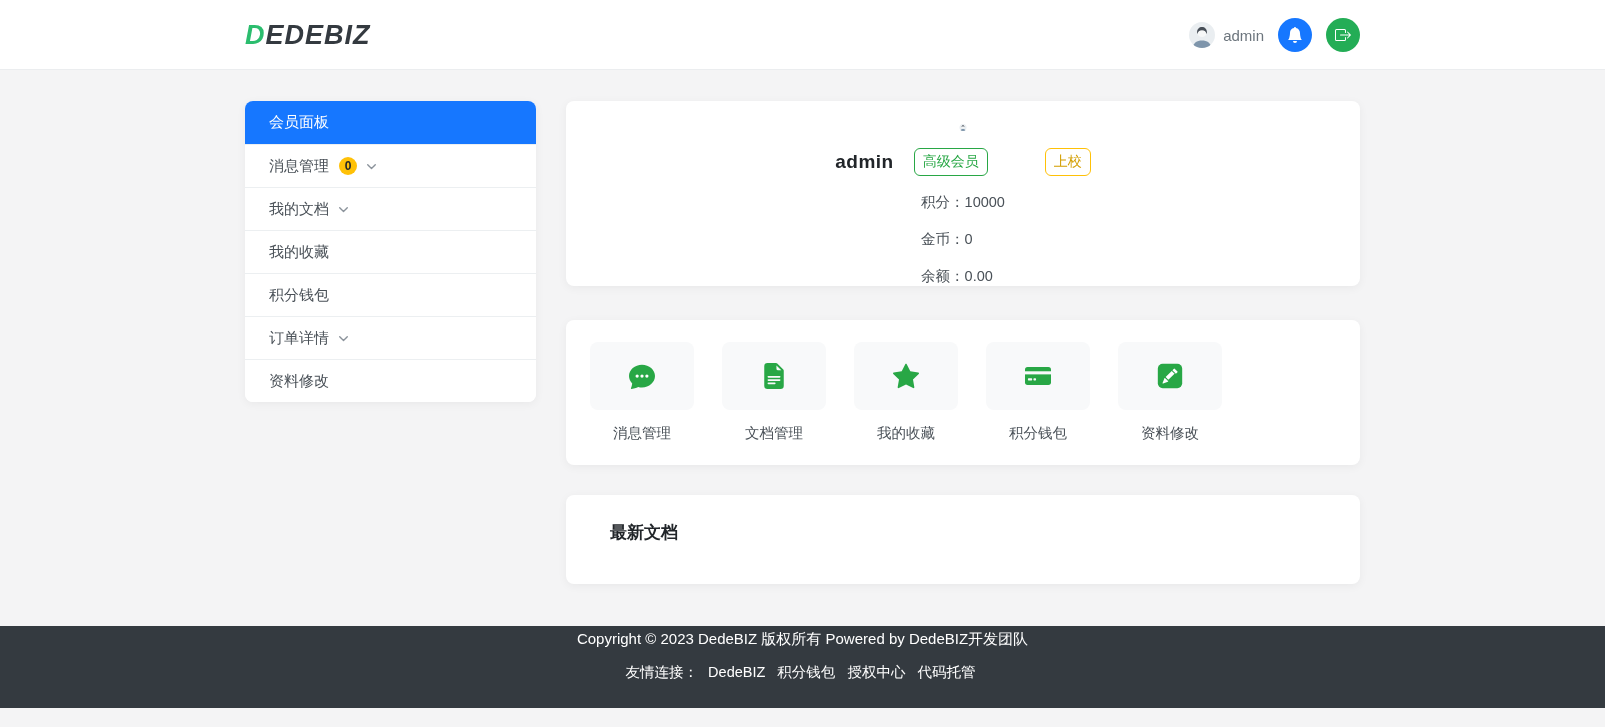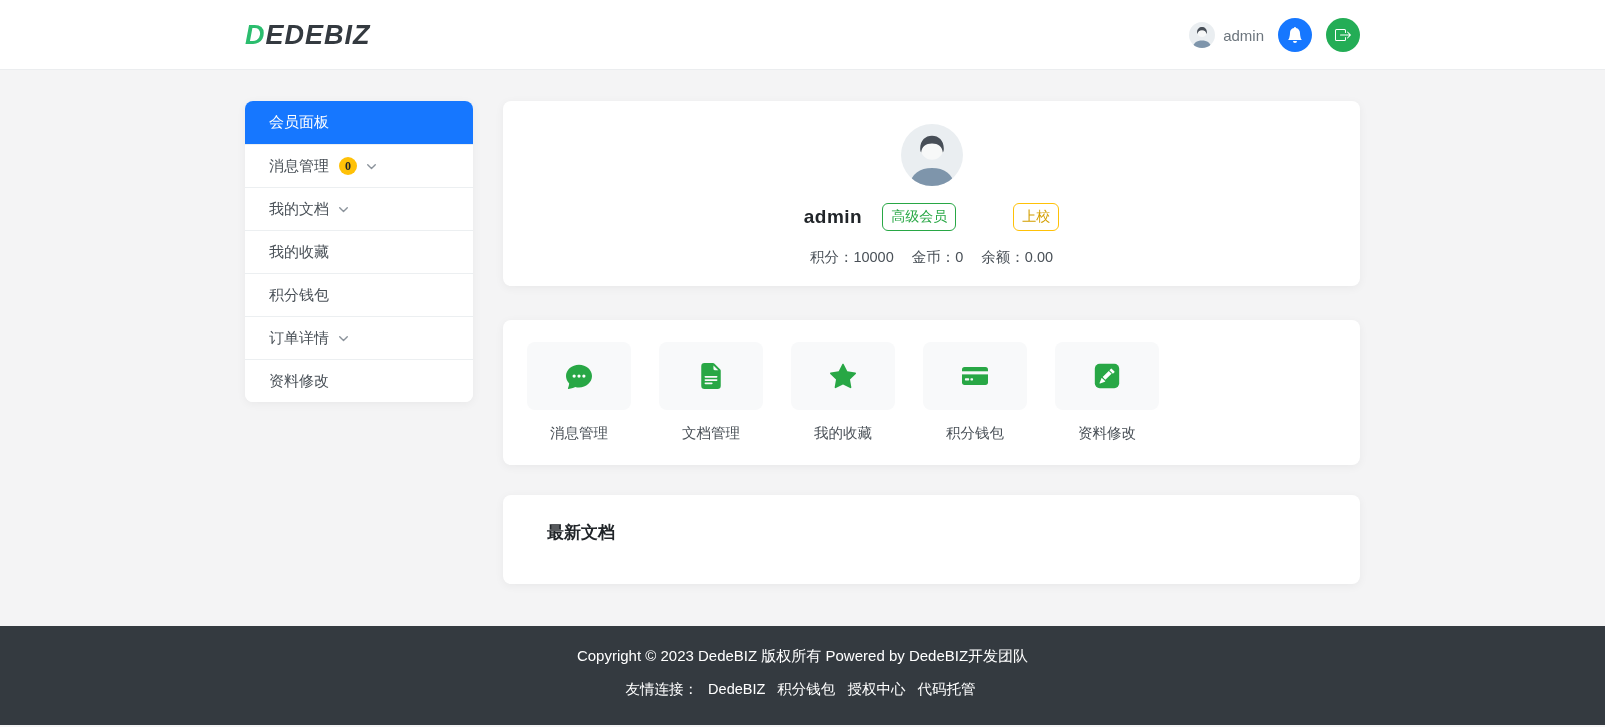--- a/index.html
+++ b/index.html
@@ -30,51 +30,51 @@
   .icon-btn{width:34px;height:34px;border-radius:50%;display:flex;align-items:center;justify-content:center;border:none;cursor:pointer;padding:0;}
   .icon-btn.bell{background:var(--blue);}
   .icon-btn.logout{background:#23ad56;}
   .icon-btn svg{width:16px;height:16px;fill:#fff;}
 
   
   .content{padding-top:31px;display:flex;gap:30px;align-items:flex-start;}
   .card{background:#fff;border-radius:8px;box-shadow:0 2px 10px rgba(0,0,0,.05);}
 
   
-  .sidebar{width:228px;overflow:hidden;padding:0;font-family:Liberation Serif, serif;}
+  .sidebar{width:291px;overflow:hidden;padding:0;}
   .side-item{height:43px;display:flex;align-items:center;padding:0 24px;font-size:15px;color:#495057;cursor:pointer;border-top:1px solid #eceff1;background:#fff;}
   .side-item:first-child{border-top:none;}
   .side-item.active{background:var(--blue);color:#fff;border-top:none;}
   .side-badge{background:var(--yellow);color:#212529;font-size:12px;font-weight:700;min-width:18px;height:18px;border-radius:50%;display:flex;align-items:center;justify-content:center;margin-left:10px;padding:0 3px;}
   .chev{width:11px;height:11px;margin-left:9px;color:#8a929a;}
 
   
   .main{flex:1;min-width:0;}
 
   .profile-card{height:185px;display:flex;flex-direction:column;align-items:center;justify-content:flex-start;padding-top:23px;}
   .avatar-lg{width:62px;height:62px;display:block;}
   .name-row{display:flex;align-items:center;gap:20px;margin-top:17px;}
   .profile-name{font-size:19px;font-weight:700;color:#212529;letter-spacing:.5px;}
   .pbadge{font-size:14px;padding:4px 8px;border-radius:6px;border:1px solid;background:#fff;white-space:nowrap;}
   .pbadge.green{color:var(--green);border-color:var(--green);}
   .pbadge.yellow{color:#d39e00;border-color:var(--yellow);margin-left:35px;}
-  .stats-row{display:flex;gap:18px;font-size:14.5px;color:#495057;margin-top:17px;}
+  .stats-row{display:flex;gap:18px;font-size:14.5px;color:#495057;margin-top:17px;flex-direction:column;}
   .stat{white-space:nowrap;}
 
   .actions-card{margin-top:34px;padding:22px 24px;display:flex;gap:28px;}
   .action{width:104px;text-align:center;cursor:pointer;}
   .tile{width:104px;height:68px;background:#f8f9fa;border-radius:8px;display:flex;align-items:center;justify-content:center;}
   .action-icon{width:26px;height:26px;color:var(--green);fill:currentColor;display:block;}
   .action-label{margin-top:14px;font-size:14.5px;color:#495057;}
 
   .latest-card{margin-top:30px;padding:26px 24px 40px;}
   .latest-title{font-size:17px;font-weight:700;color:#212529;margin-left:20px;}
 
   
-  .footer{margin-top:42px;background:var(--dark);color:#fff;text-align:center;padding:21px 0 26px;}
+  .footer{margin-top:42px;background:var(--dark);color:#fff;text-align:center;padding:4px 0 26px;}
   .footer-line1{font-size:15px;}
   .footer-line2{margin-top:14px;font-size:14.5px;}
   .flink{color:#fff;text-decoration:none;margin:0 4px;cursor:pointer;}
   .flabel{margin-right:2px;}
 
   .svg-defs{position:absolute;width:0;height:0;overflow:hidden;}
 </style>
 </head>
 <body>
 

